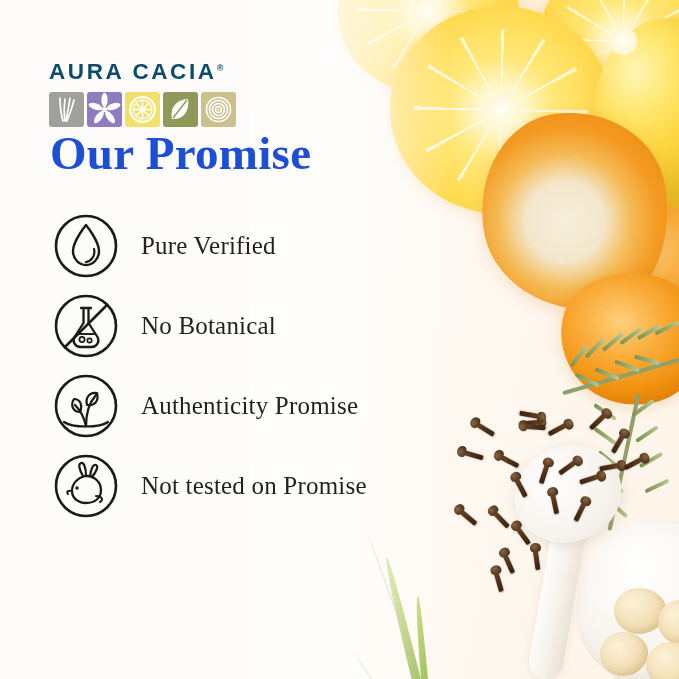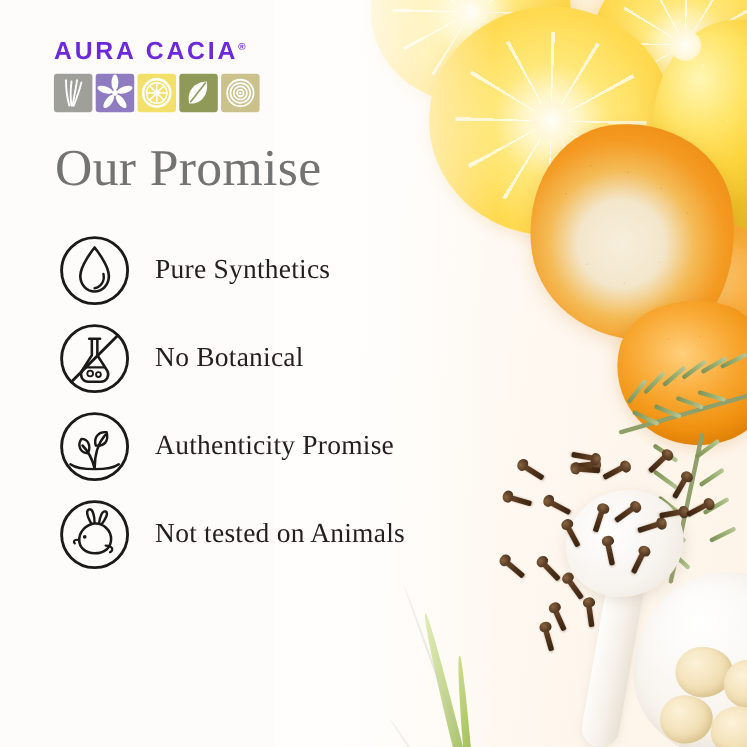--- a/index.html
+++ b/index.html
@@ -257,23 +257,24 @@
     position: absolute;
     left: 49px; top: 36px;
     width: 200px;
   }
   #brand-wordmark {
     display: block;
     font-family: "Liberation Sans", sans-serif;
     font-size: 22.5px;
     letter-spacing: 2.6px;
     font-weight: 700;
-    color: #6d28d9;
+    color: #0c4a6e;
     line-height: 1;
     white-space: nowrap;
+    margin-top: 25px;
   }
   #brand-wordmark .reg {
     font-size: 9px;
     vertical-align: super;
     letter-spacing: 0;
   }
   #brand-tiles {
     display: flex;
     gap: 3px;
     margin-top: 8px;
@@ -290,22 +291,22 @@
   #tile-leaf   { background: #8f9a59; }
   #tile-rings  { background: #cbc18c; }
   .tile svg { position: absolute; inset: 0; width: 100%; height: 100%; }
 
   
   #promise-heading {
     position: absolute;
     left: 50px; top: 128px;
     font-family: "Liberation Serif", serif;
     font-size: 47px;
-    font-weight: 400;
-    color: #737373;
+    font-weight: 700;
+    color: #1d4ed8;
     letter-spacing: 0.3px;
     line-height: 1.1;
   }
 
   
   #promise-list {
     position: absolute;
     left: 52px; top: 206px;
     width: 400px;
   }
@@ -487,21 +488,21 @@
     <div id="promise-list">
 
       <div class="promise-row">
         <div class="promise-icon">
           <svg viewBox="0 0 68 68">
             <circle cx="34" cy="34" r="30" fill="none" stroke="#1a1a1a" stroke-width="2.6"></circle>
             <path d="M34 13 C34 13, 21 29, 21 39 C21 47, 27 53, 34 53 C41 53, 47 47, 47 39 C47 29, 34 13, 34 13 Z" fill="none" stroke="#1a1a1a" stroke-width="2.4" stroke-linejoin="round"></path>
             <path d="M42 37 C43.5 43, 40 49, 34 50" fill="none" stroke="#1a1a1a" stroke-width="2.2" stroke-linecap="round"></path>
           </svg>
         </div>
-        <div class="promise-label">Pure Synthetics</div>
+        <div class="promise-label">Pure Verified</div>
       </div>
 
       <div class="promise-row">
         <div class="promise-icon">
           <svg viewBox="0 0 68 68">
             <circle cx="34" cy="34" r="30" fill="none" stroke="#1a1a1a" stroke-width="2.6"></circle>
             <path d="M29 16 L39 16 M31.5 16 L31.5 31 L22.5 45 C20 49.5, 23 55, 28.5 55 L39.5 55 C45 55, 48 49.5, 45.5 45 L36.5 31 L36.5 16" fill="none" stroke="#1a1a1a" stroke-width="2.3" stroke-linejoin="round" stroke-linecap="round"></path>
             <path d="M24.5 42 L43.5 42" fill="none" stroke="#1a1a1a" stroke-width="1.9"></path>
             <circle cx="30" cy="47.5" r="2.6" fill="none" stroke="#1a1a1a" stroke-width="1.7"></circle>
             <circle cx="37.5" cy="48.5" r="2.2" fill="none" stroke="#1a1a1a" stroke-width="1.7"></circle>
@@ -530,18 +531,18 @@
           <svg viewBox="0 0 68 68">
             <circle cx="34" cy="34" r="30" fill="none" stroke="#1a1a1a" stroke-width="2.6"></circle>
             <path d="M31 24 C27 17, 26 12, 29 11 C32 10, 34 16, 34 24" fill="none" stroke="#1a1a1a" stroke-width="2.2" stroke-linejoin="round"></path>
             <path d="M38 24 C39 17, 41 12, 44 13 C47 14, 44 20, 40 25" fill="none" stroke="#1a1a1a" stroke-width="2.2" stroke-linejoin="round"></path>
             <path d="M33 24 C25 26, 20 32, 20 39 C20 46, 26 51, 34 51 C43 51, 49 46, 49 38 C49 30, 42 24, 35 24 Z" fill="none" stroke="#1a1a1a" stroke-width="2.3" stroke-linejoin="round"></path>
             <path d="M20 39 C16 38, 14 40, 16 42" fill="none" stroke="#1a1a1a" stroke-width="2" stroke-linecap="round"></path>
             <circle cx="25" cy="36" r="1.7" fill="#1a1a1a"></circle>
             <path d="M44 44 C50 44, 52 48, 48 50" fill="none" stroke="#1a1a1a" stroke-width="2" stroke-linecap="round"></path>
           </svg>
         </div>
-        <div class="promise-label">Not tested on Animals</div>
+        <div class="promise-label">Not tested on Promise</div>
       </div>
 
     </div>
   </div>
 </div>
 
 </body></html>

